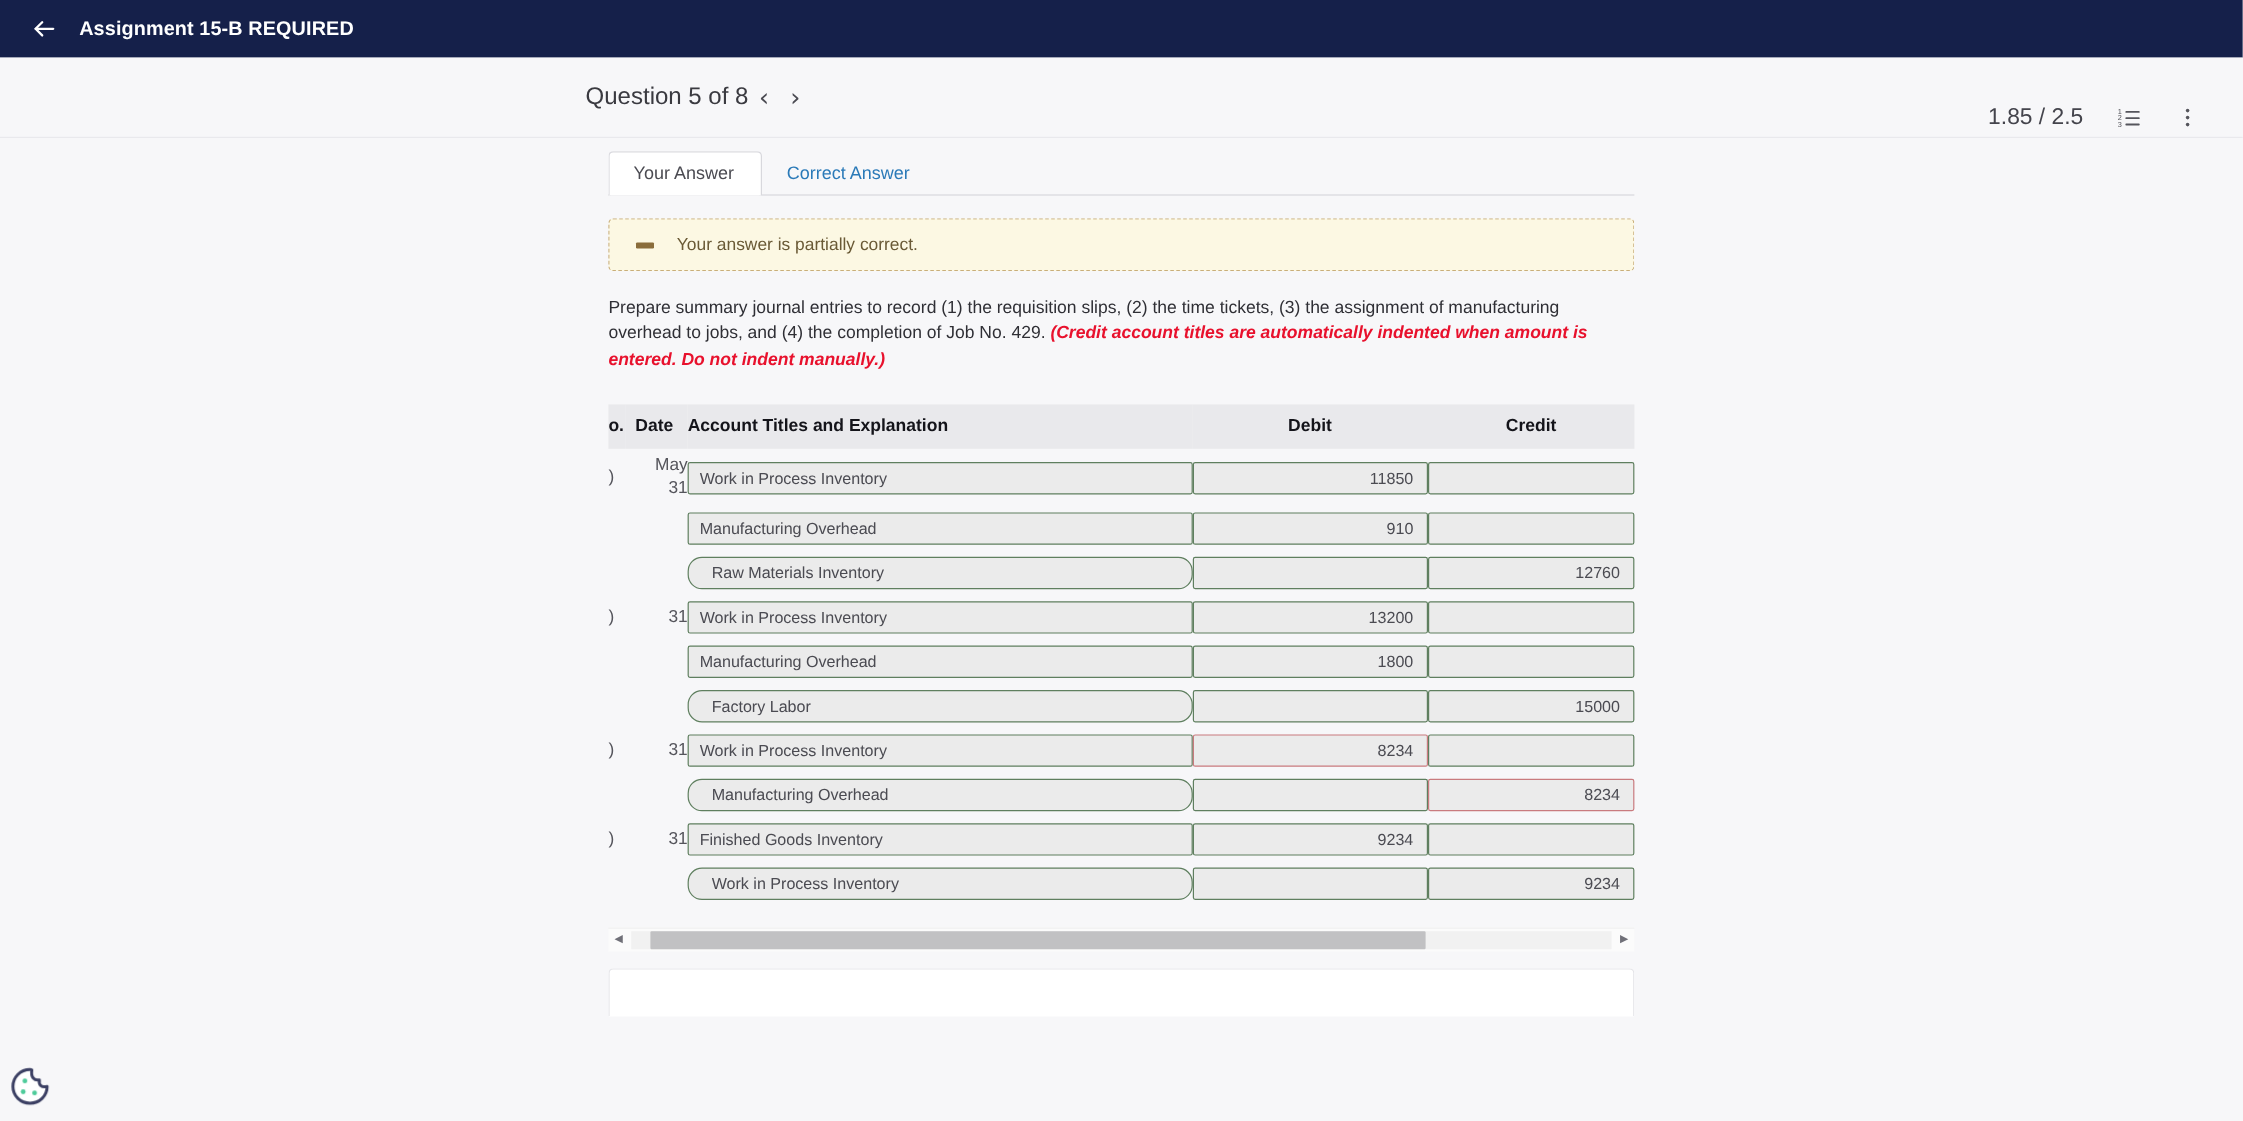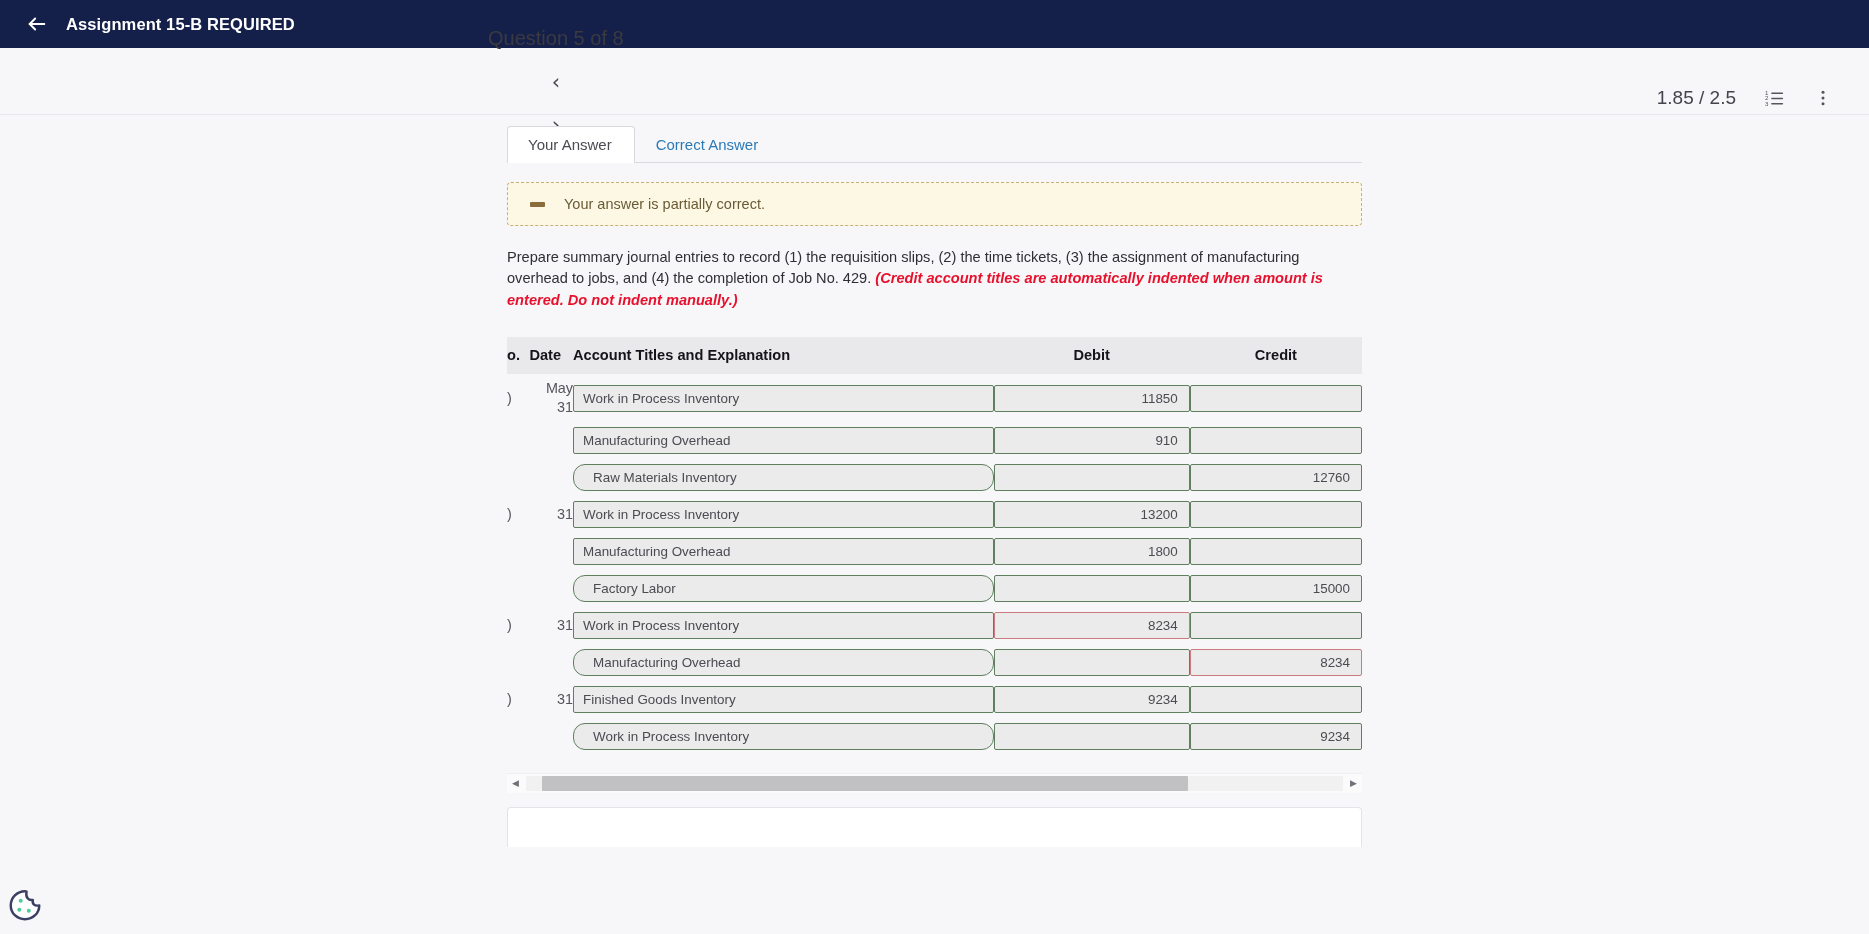--- a/index.html
+++ b/index.html
@@ -23,23 +23,22 @@
   }
 
   
   .qbar {
     height: 67px; background: #f7f7f9;
     display: flex; align-items: center;
     border-bottom: 1px solid #e9e9ed;
     position: relative;
   }
   .qbar-center {
-    display: flex; align-items: center; gap: 22px;
+    display: flex; align-items: center; 
     margin-left: 488px;
-    flex-direction: column;
   }
   .qbar-title { font-size: 20px; color: #3a3a40; white-space: nowrap; }
   .chev {
     font-size: 21px; color: #4a4a52; cursor: pointer;
     width: 26px; text-align: center; line-height: 1;
     font-family: "DejaVu Sans", sans-serif;
   }
   .qbar-right {
     position: absolute; right: 36px; top: 17px; height: 100%;
     display: flex; align-items: center; gap: 28px;

